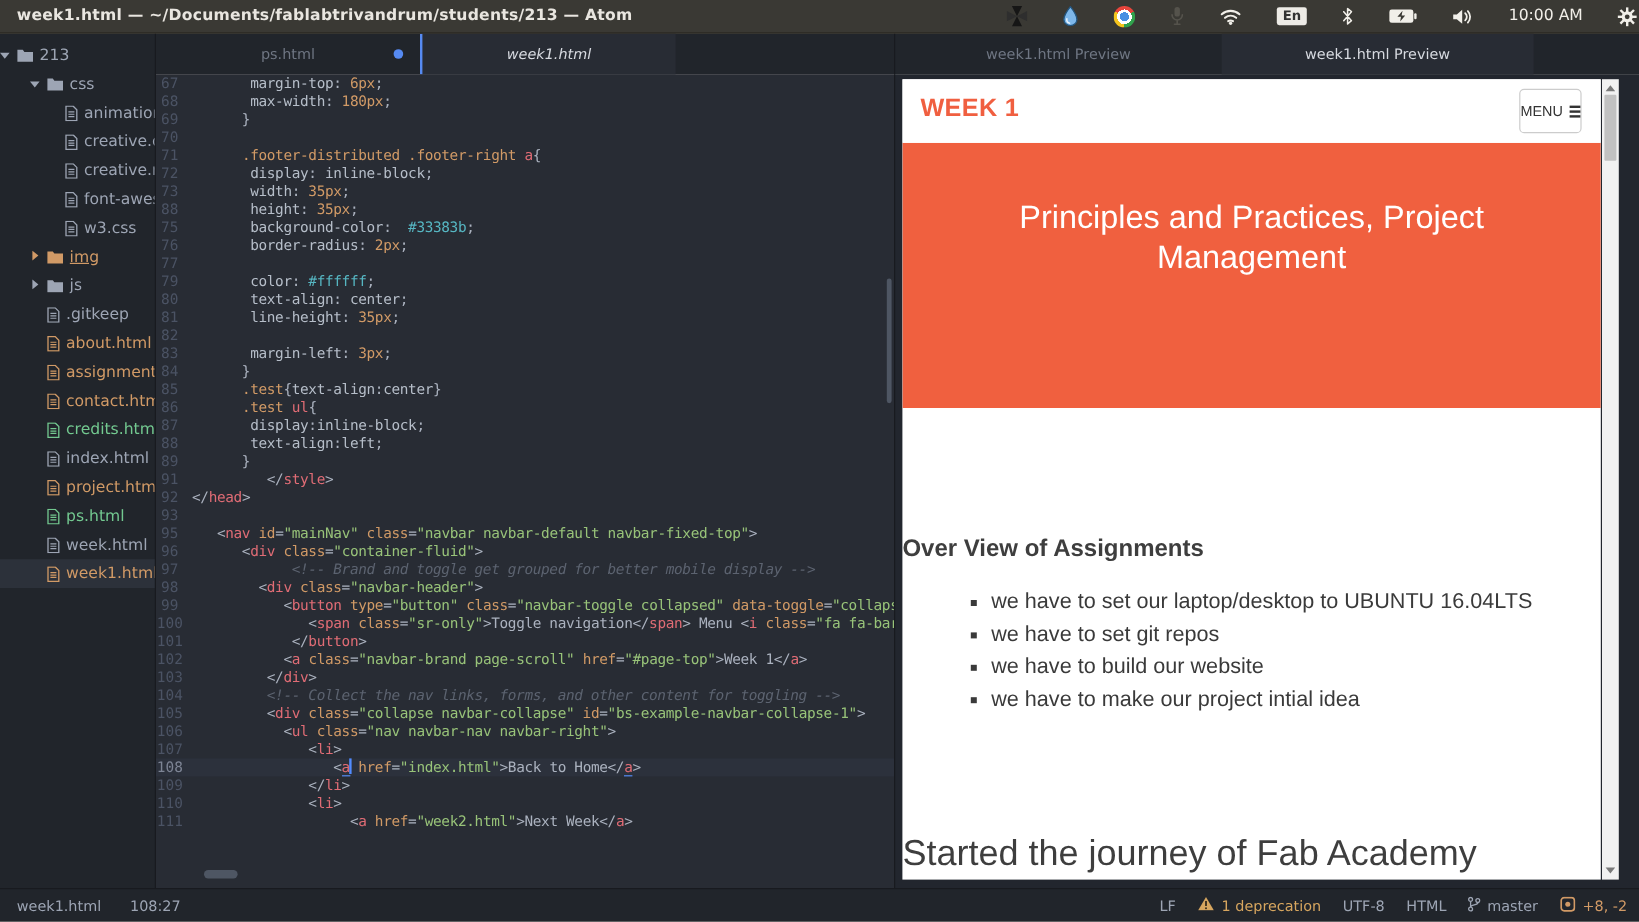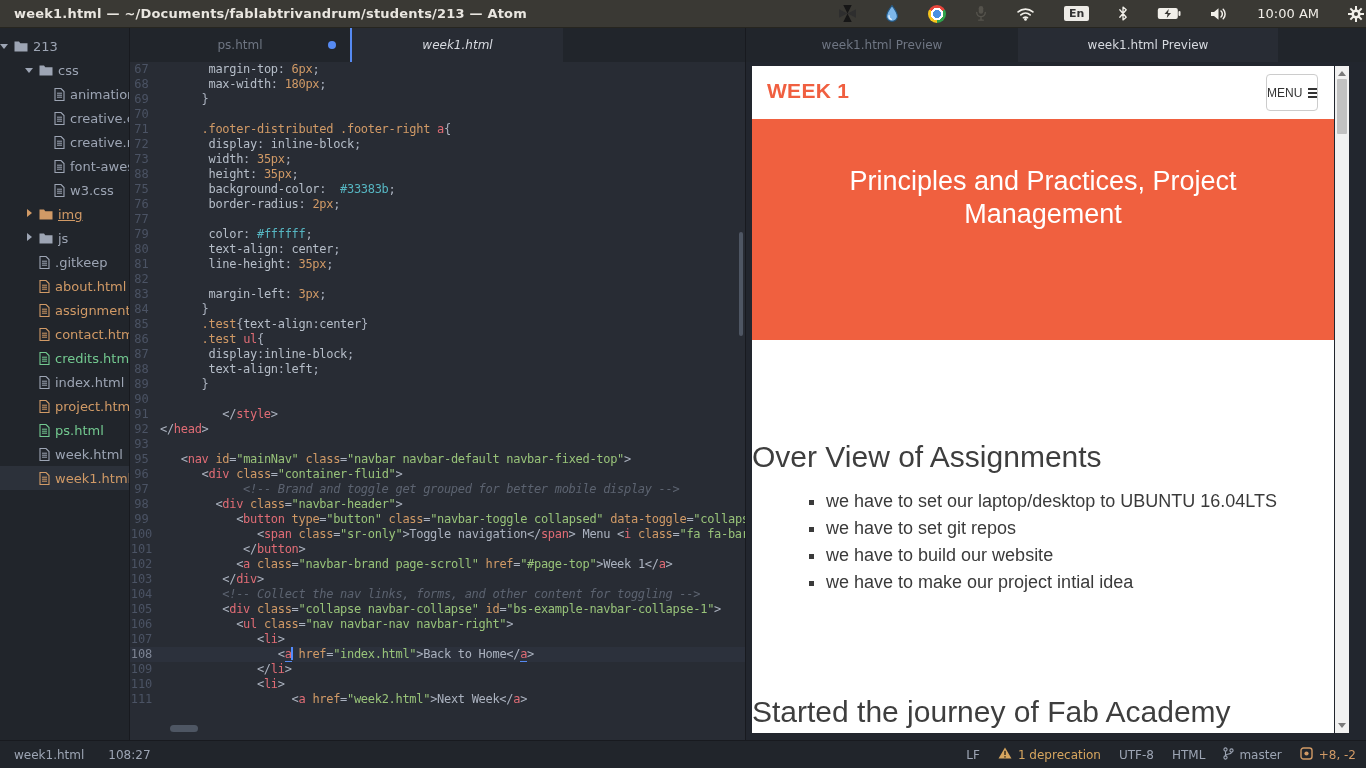--- a/index.html
+++ b/index.html
@@ -71,21 +71,21 @@
   .preview-pane{position:absolute;left:745px;top:62px;right:0;bottom:28px;background:#22262e;border-left:1px solid #181a1f}
   .page{position:absolute;left:6px;top:4px;width:582px;height:667px;background:#fff;overflow:hidden;font-family:"Liberation Sans",sans-serif}
   .pv-header{position:relative;height:53px;background:#fff}
   .pv-brand{position:absolute;left:15px;top:13px;font-size:21px;font-weight:bold;color:#f05f40;letter-spacing:.3px}
   .menu-btn{position:absolute;right:16px;top:8px;width:52px;height:37px;background:#fff;border:1px solid #ccc;border-radius:4px;
             display:flex;align-items:center;justify-content:flex-start;gap:6px;color:#333;font-size:12px;font-weight:normal}
   .burger{width:13px;height:10px;border-top:2px solid #333;border-bottom:2px solid #333;position:relative;display:inline-block}
   .burger::before{content:"";position:absolute;left:0;right:0;top:2px;height:2px;background:#333}
   .banner{height:221px;background:#f0603f;color:#fff;text-align:center;padding-top:46px;font-size:27px;line-height:33px}
   .banner-inner{max-width:470px;margin:0 auto}
-  .pv-h1{margin:100px 0 0 0;font-size:30px;font-weight:400;color:#3e3e3e;line-height:34px}
+  .pv-h1{margin:100px 0 0 0;font-size:20px;font-weight:700;color:#3e3e3e;line-height:34px}
   .pv-list{margin:14px 0 0 0;padding-left:74px;list-style:square;color:#3a3a3a;font-size:18px}
   .pv-list li{line-height:27px}
   .pv-h2{margin:99px 0 0 0;font-size:30px;font-weight:400;color:#3e3e3e;line-height:34px}
   .pv-scroll{position:absolute;left:589px;top:4px;width:14px;height:667px;background:#f1f1f1}
   .pv-thumb{position:absolute;left:2px;top:13px;width:10px;height:55px;background:#c1c1c1;border-radius:1px}
   .pv-arrow{position:absolute;left:3px;width:0;height:0}
   .pv-arrow.up{top:5px;border-left:4px solid transparent;border-right:4px solid transparent;border-bottom:5px solid #7a7a7a}
   .pv-arrow.down{bottom:5px;border-left:4px solid transparent;border-right:4px solid transparent;border-top:5px solid #7a7a7a}
 
   
@@ -398,21 +398,20 @@
         <div class="code-line"><span class="ln">80</span><span class="lc"><span class="tk-p">       </span><span class="tk-pr">text-align</span><span class="tk-p">: </span><span class="tk-v">center</span><span class="tk-p">;</span></span></div>
         <div class="code-line"><span class="ln">81</span><span class="lc"><span class="tk-p">       </span><span class="tk-pr">line-height</span><span class="tk-p">: </span><span class="tk-n">35px</span><span class="tk-p">;</span></span></div>
         <div class="code-line"><span class="ln">82</span><span class="lc"></span></div>
         <div class="code-line"><span class="ln">83</span><span class="lc"><span class="tk-p">       </span><span class="tk-pr">margin-left</span><span class="tk-p">: </span><span class="tk-n">3px</span><span class="tk-p">;</span></span></div>
         <div class="code-line"><span class="ln">84</span><span class="lc"><span class="tk-p">      }</span></span></div>
         <div class="code-line"><span class="ln">85</span><span class="lc"><span class="tk-p">      </span><span class="tk-s">.test</span><span class="tk-p">{</span><span class="tk-pr">text-align</span><span class="tk-p">:</span><span class="tk-v">center</span><span class="tk-p">}</span></span></div>
         <div class="code-line"><span class="ln">86</span><span class="lc"><span class="tk-p">      </span><span class="tk-s">.test</span><span class="tk-p"> </span><span class="tk-t">ul</span><span class="tk-p">{</span></span></div>
         <div class="code-line"><span class="ln">87</span><span class="lc"><span class="tk-p">       </span><span class="tk-pr">display</span><span class="tk-p">:</span><span class="tk-v">inline-block</span><span class="tk-p">;</span></span></div>
         <div class="code-line"><span class="ln">88</span><span class="lc"><span class="tk-p">       </span><span class="tk-pr">text-align</span><span class="tk-p">:</span><span class="tk-v">left</span><span class="tk-p">;</span></span></div>
         <div class="code-line"><span class="ln">89</span><span class="lc"><span class="tk-p">      }</span></span></div>
-        <div class="code-line"><span class="ln">90</span><span class="lc"></span></div>
         <div class="code-line"><span class="ln">91</span><span class="lc"><span class="tk-p">         &lt;/</span><span class="tk-t">style</span><span class="tk-p">&gt;</span></span></div>
         <div class="code-line"><span class="ln">92</span><span class="lc"><span class="tk-p">&lt;/</span><span class="tk-t">head</span><span class="tk-p">&gt;</span></span></div>
         <div class="code-line"><span class="ln">93</span><span class="lc"></span></div>
         <div class="code-line"><span class="ln">95</span><span class="lc"><span class="tk-p">   &lt;</span><span class="tk-t">nav</span><span class="tk-p"> </span><span class="tk-a">id</span><span class="tk-p">=</span><span class="tk-q">"mainNav"</span><span class="tk-p"> </span><span class="tk-a">class</span><span class="tk-p">=</span><span class="tk-q">"navbar navbar-default navbar-fixed-top"</span><span class="tk-p">&gt;</span></span></div>
         <div class="code-line"><span class="ln">96</span><span class="lc"><span class="tk-p">      &lt;</span><span class="tk-t">div</span><span class="tk-p"> </span><span class="tk-a">class</span><span class="tk-p">=</span><span class="tk-q">"container-fluid"</span><span class="tk-p">&gt;</span></span></div>
         <div class="code-line"><span class="ln">97</span><span class="lc"><span class="tk-p">            </span><span class="tk-c">&lt;!-- Brand and toggle get grouped for better mobile display --&gt;</span></span></div>
         <div class="code-line"><span class="ln">98</span><span class="lc"><span class="tk-p">        &lt;</span><span class="tk-t">div</span><span class="tk-p"> </span><span class="tk-a">class</span><span class="tk-p">=</span><span class="tk-q">"navbar-header"</span><span class="tk-p">&gt;</span></span></div>
         <div class="code-line"><span class="ln">99</span><span class="lc"><span class="tk-p">           &lt;</span><span class="tk-t">button</span><span class="tk-p"> </span><span class="tk-a">type</span><span class="tk-p">=</span><span class="tk-q">"button"</span><span class="tk-p"> </span><span class="tk-a">class</span><span class="tk-p">=</span><span class="tk-q">"navbar-toggle collapsed"</span><span class="tk-p"> </span><span class="tk-a">data-toggle</span><span class="tk-p">=</span><span class="tk-q">"collapse"</span></span></div>
         <div class="code-line"><span class="ln">100</span><span class="lc"><span class="tk-p">              &lt;</span><span class="tk-t">span</span><span class="tk-p"> </span><span class="tk-a">class</span><span class="tk-p">=</span><span class="tk-q">"sr-only"</span><span class="tk-p">&gt;Toggle navigation&lt;/</span><span class="tk-t">span</span><span class="tk-p">&gt; Menu &lt;</span><span class="tk-t">i</span><span class="tk-p"> </span><span class="tk-a">class</span><span class="tk-p">=</span><span class="tk-q">"fa fa-bars"</span></span></div>
         <div class="code-line"><span class="ln">101</span><span class="lc"><span class="tk-p">            &lt;/</span><span class="tk-t">button</span><span class="tk-p">&gt;</span></span></div>

